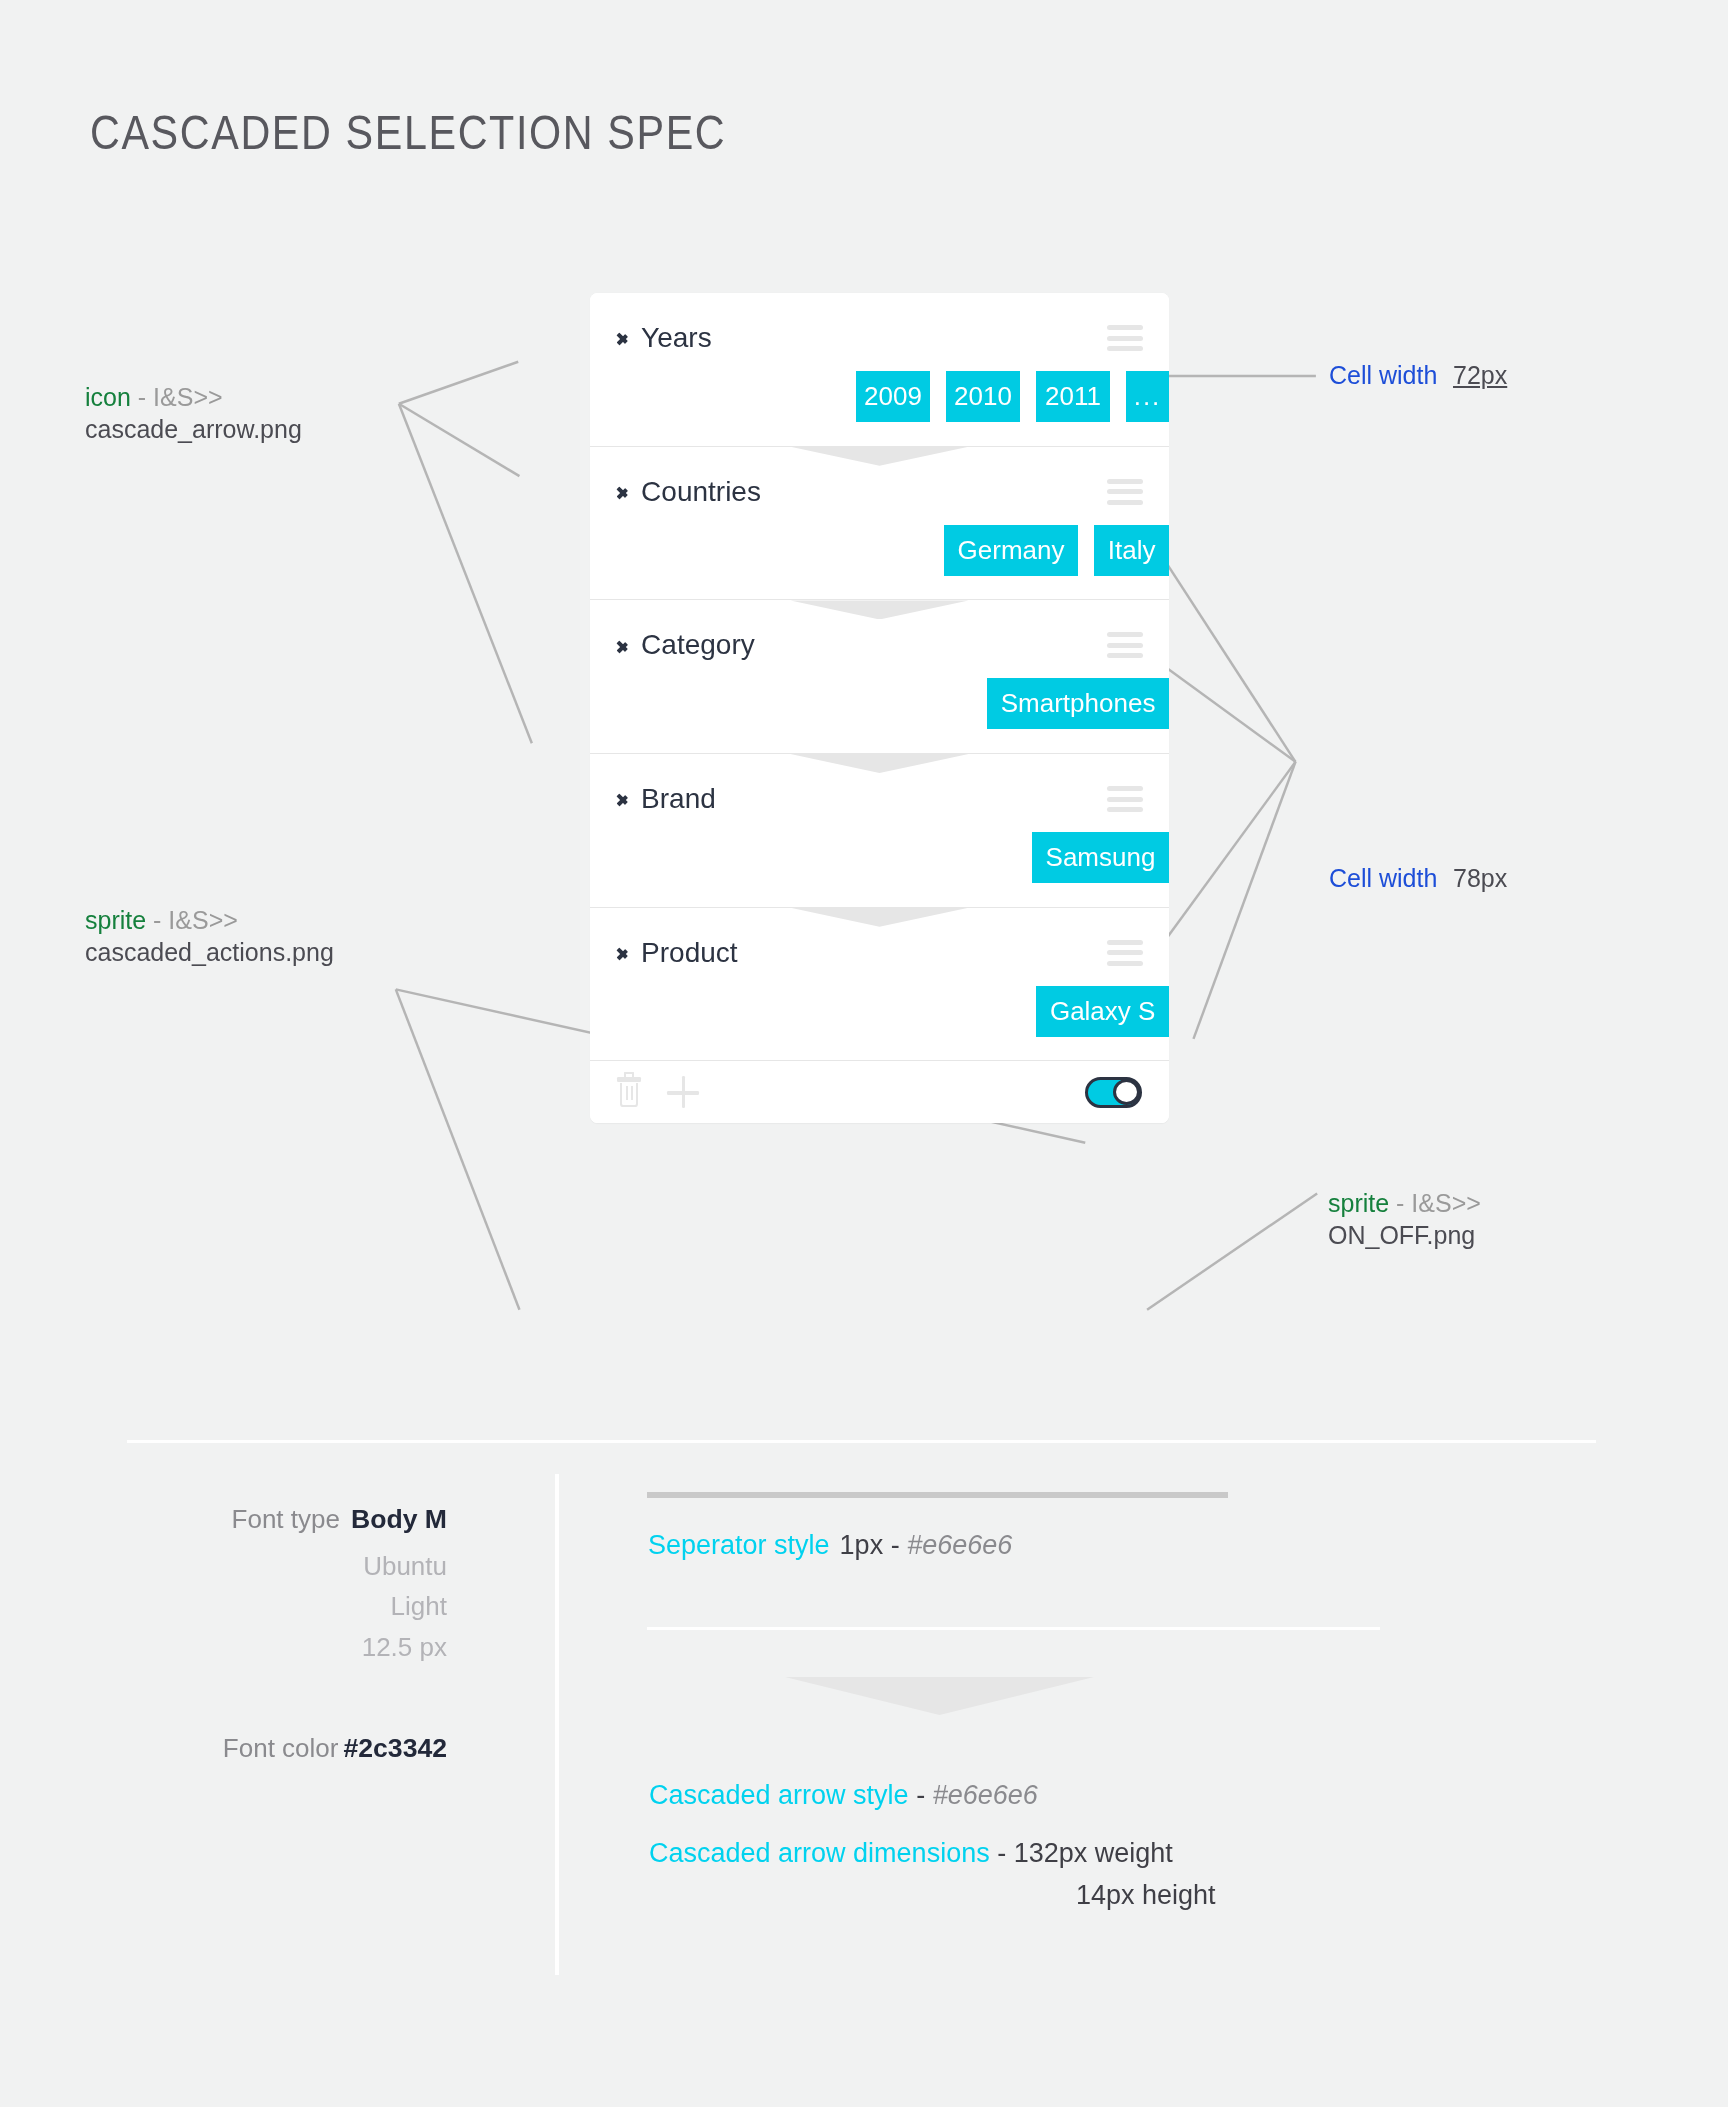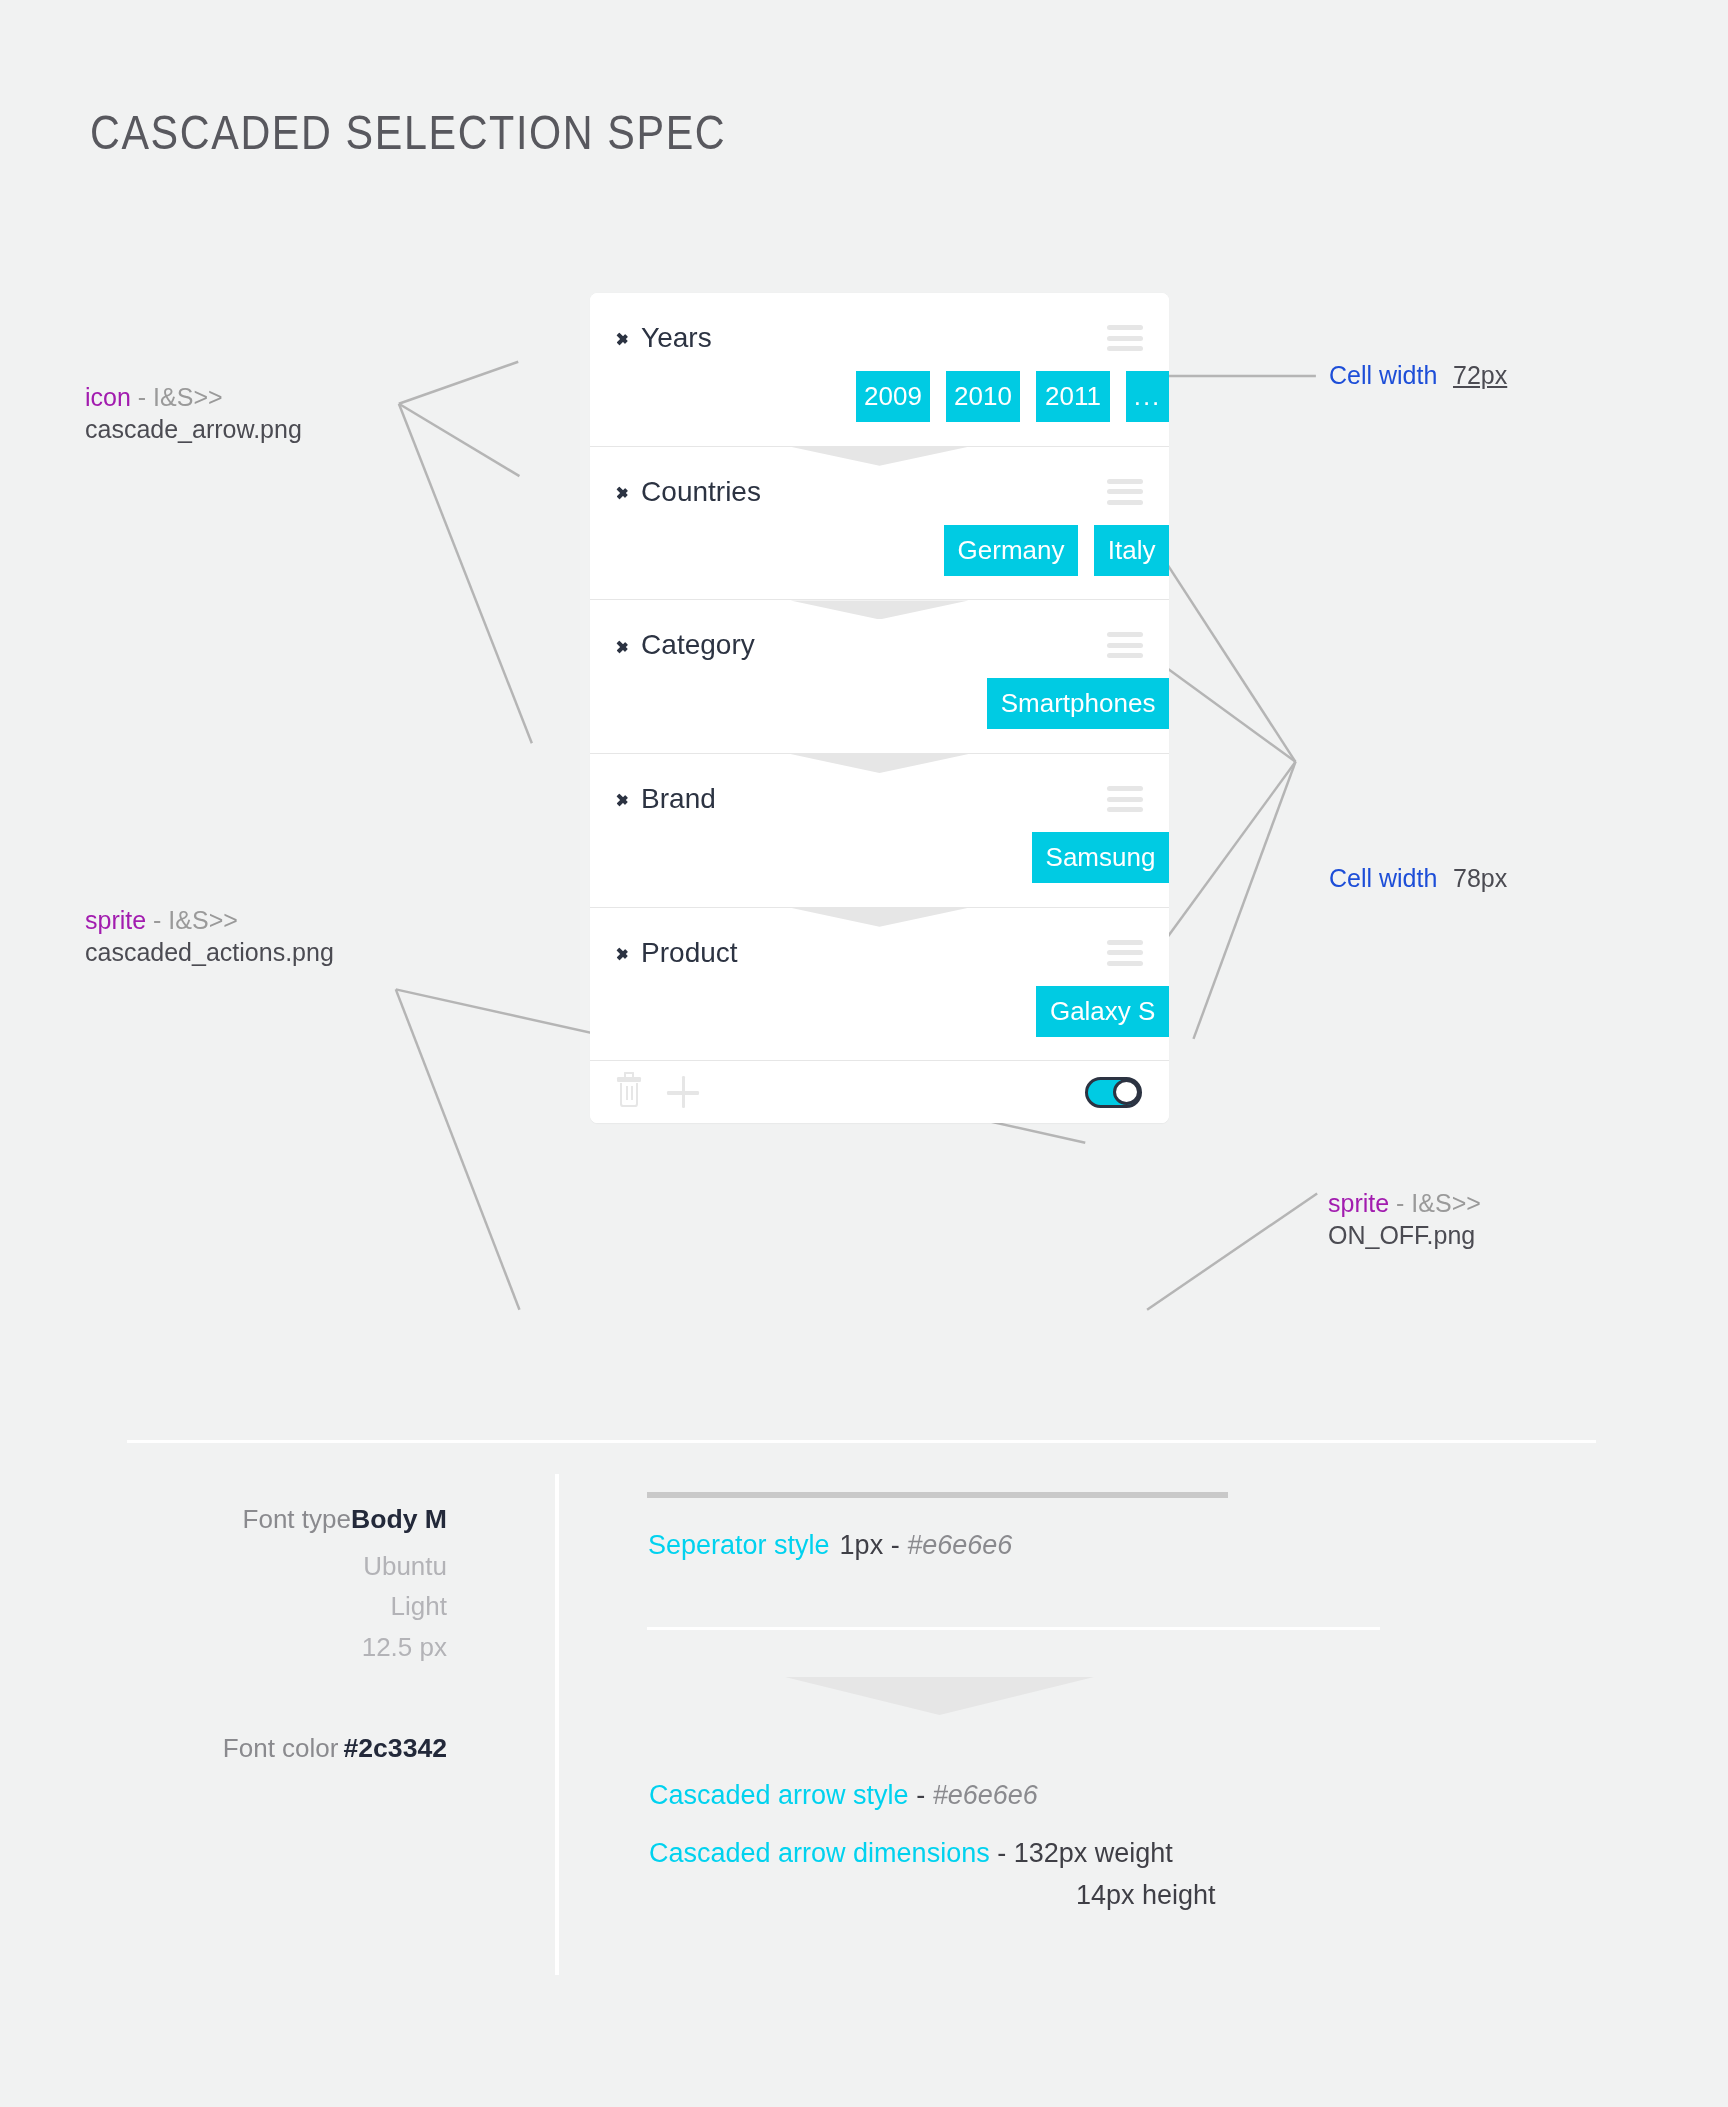--- a/index.html
+++ b/index.html
@@ -27,21 +27,21 @@
   }
 
   
   .anno{
     font-family:"Liberation Sans Narrow","Liberation Sans",sans-serif;
     font-size:25px;
     color:#4b4b52;
     line-height:1.18;
     white-space:nowrap;
   }
-  .anno .kind{color:#a21caf;}
+  .anno .kind{color:#15803d;}
   .anno .is{color:#9a9a9a;}
   .anno .fname{display:block;color:#4b4b52;margin-top:2.5px;}
 
   .rannot{
     font-family:"Liberation Sans Narrow","Liberation Sans",sans-serif;
     font-size:25px;
     white-space:nowrap;
     color:#4b4b52;
   }
   .rannot .cy{color:#1d4ed8;}
@@ -142,21 +142,21 @@
   }
   .lbl-dark{
     font-family:"Liberation Sans Narrow","Liberation Sans",sans-serif;
     font-size:26.6px;color:#23293a;font-weight:bold;white-space:nowrap;
   }
   .lbl-light{
     font-family:"Liberation Sans Narrow","Liberation Sans",sans-serif;
     font-size:26px;color:#b3b3b7;white-space:nowrap;
   }
 
-  #font-type-row{left:156px;top:1504px;width:291px;display:flex;justify-content:flex-end;align-items:center;gap:0;}
+  #font-type-row{left:156px;top:1504px;width:291px;display:flex;justify-content:flex-end;align-items:center;gap:11px;}
   #font-sub{left:156px;top:1546px;width:291px;text-align:right;line-height:1.55;}
   #font-color-row{left:156px;top:1733px;width:291px;display:flex;justify-content:flex-end;align-items:center;gap:5px;}
 
   #sep-sample{left:647px;top:1492px;width:581px;height:6.2px;background:#c9c9c9;}
   #sep-text{left:648px;top:1530px;}
   #sep-text2{left:647px;top:1627px;width:733px;height:3.1px;background:#ffffff;}
 
   #casc-sample{
     left:785px;top:1677px;width:309px;height:38px;
     background:#e6e6e6;clip-path:polygon(0 0,100% 0,50% 100%);

